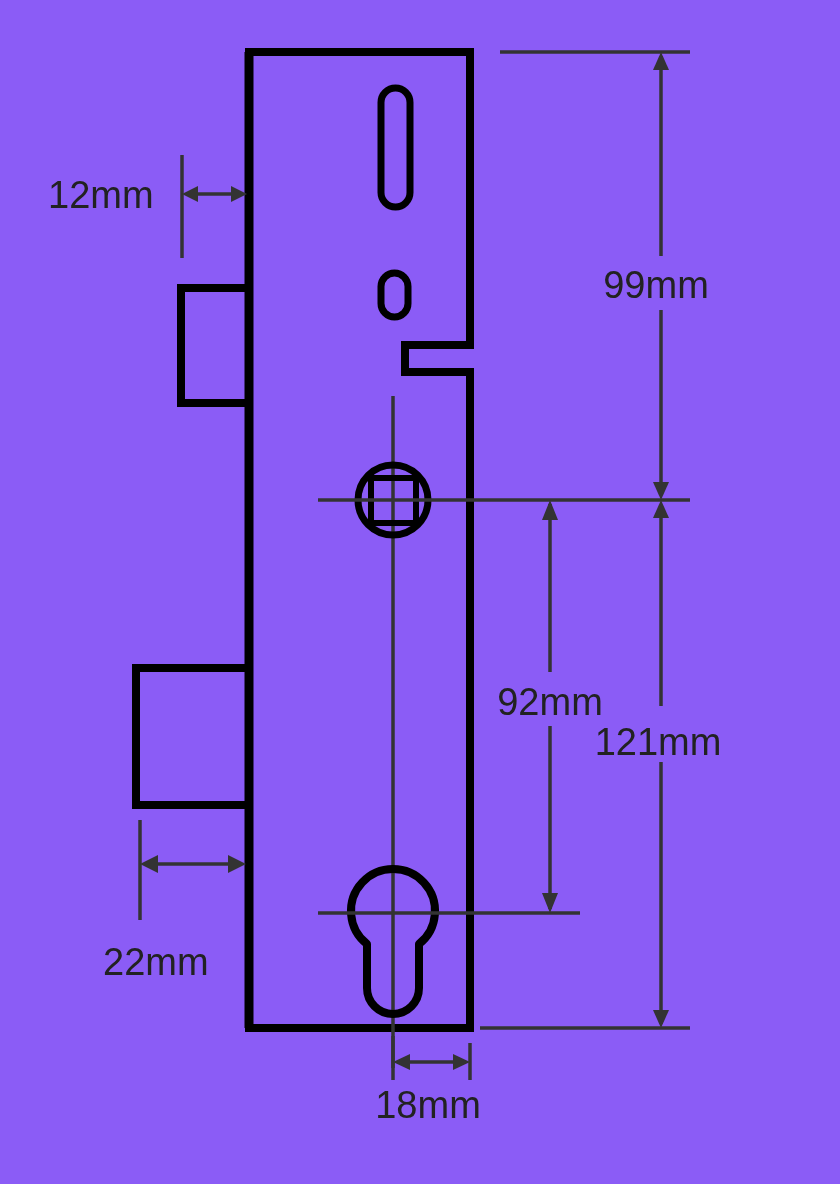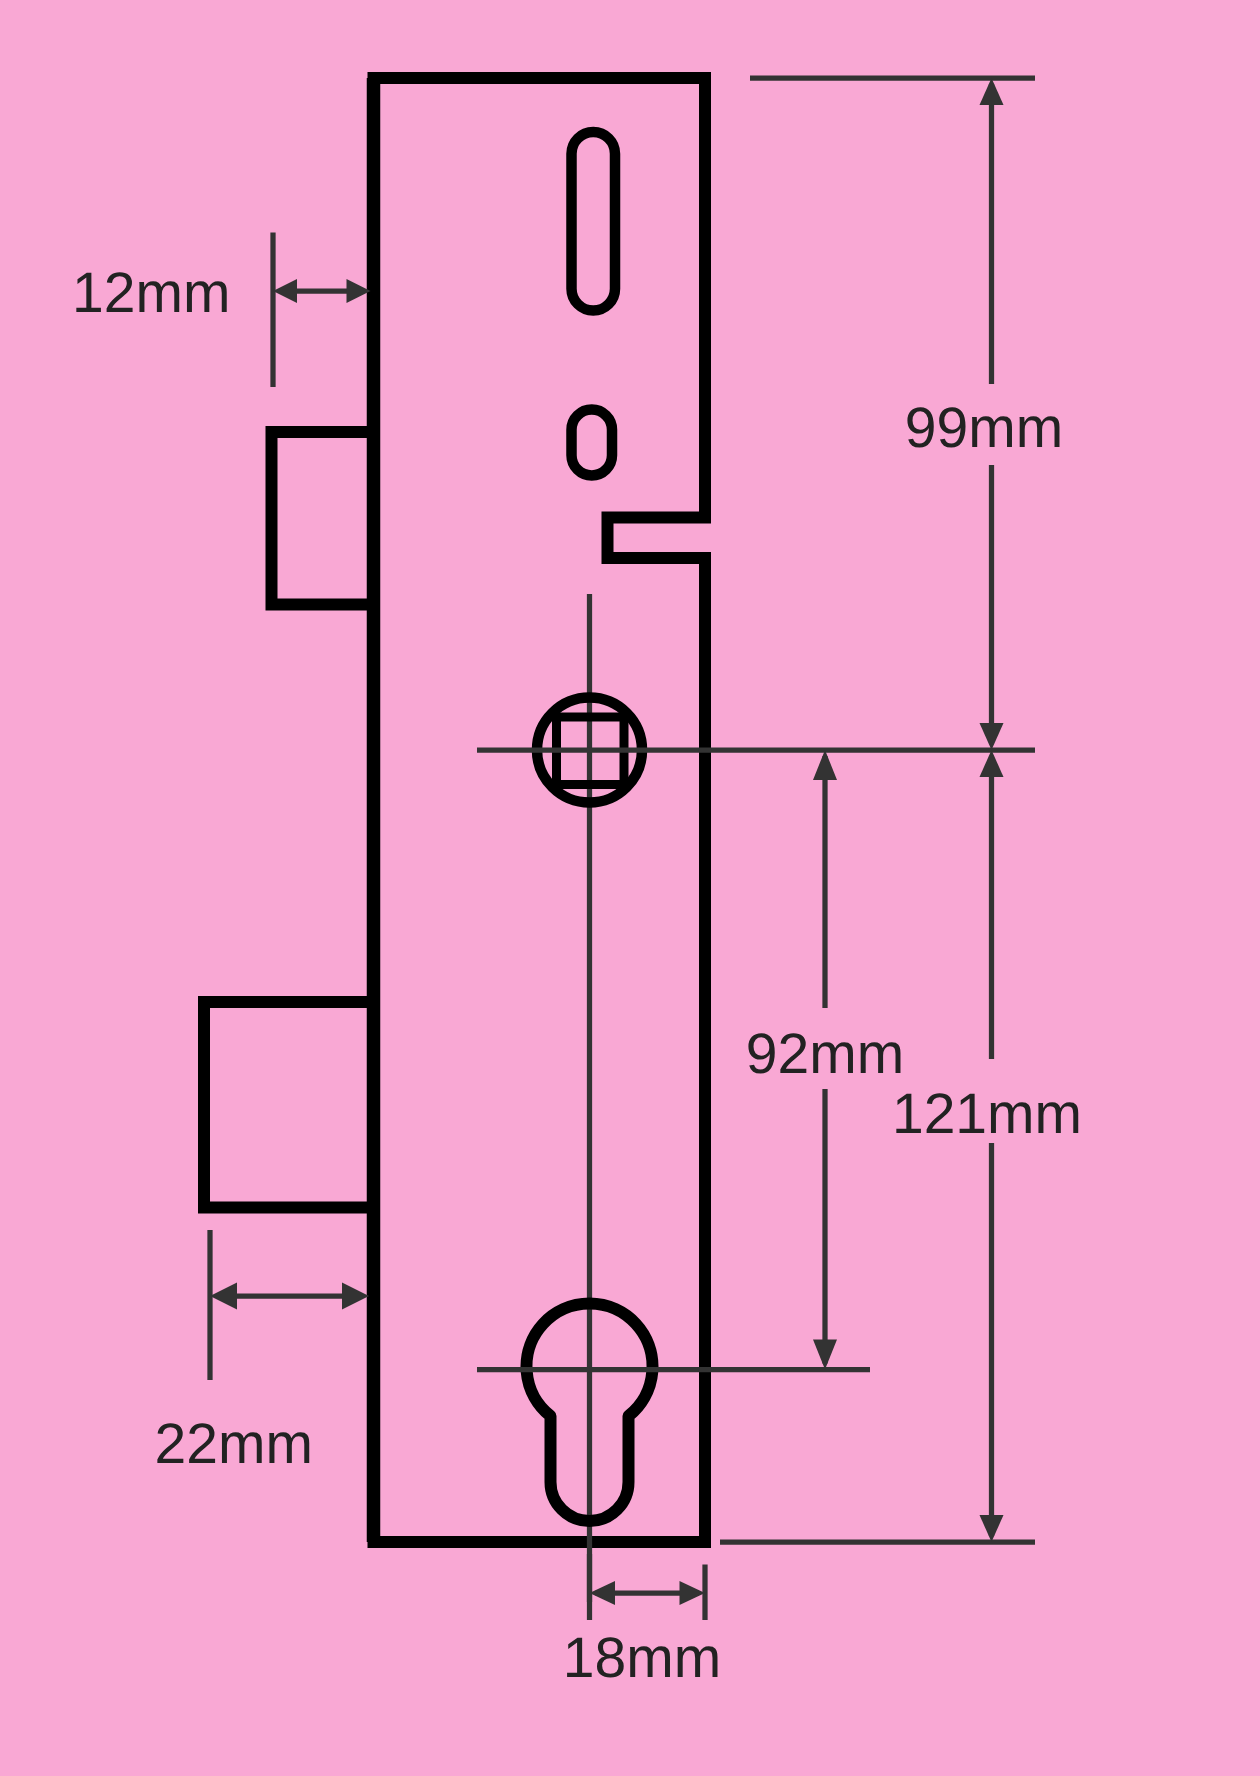--- a/index.html
+++ b/index.html
@@ -7,21 +7,21 @@
     padding: 0;
     background: #ffffff;
   }
   body {
     font-family: "Liberation Sans", sans-serif;
   }
   #drawing-root {
     position: relative;
     width: 840px;
     height: 1184px;
-    background: #f9a8d4;
+    background: #8b5cf6;
     overflow: hidden;
   }
   #lock-svg {
     display: block;
     width: 840px;
     height: 1184px;
   }
   .dim-text {
     font-family: "Liberation Sans", sans-serif;
     font-size: 38px;

